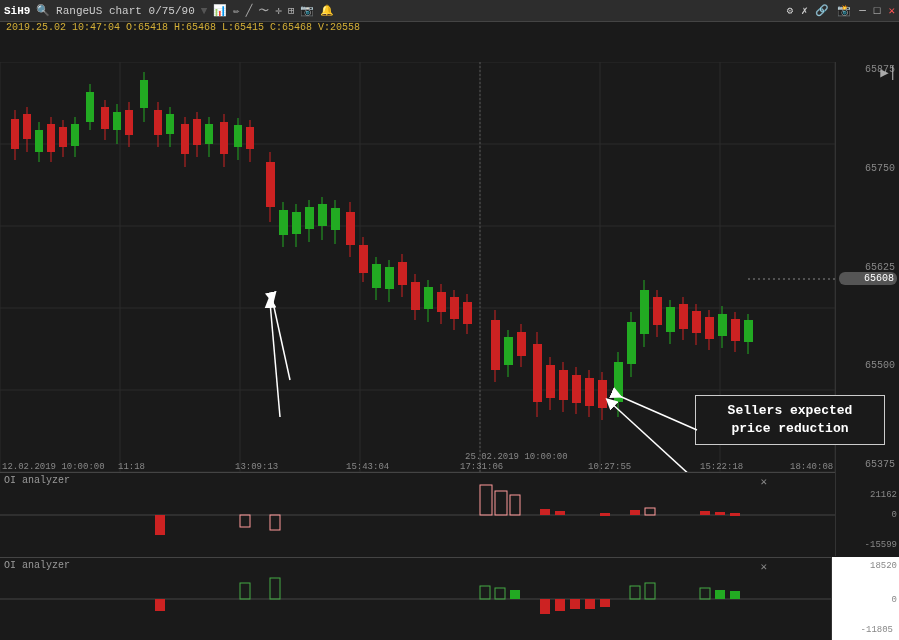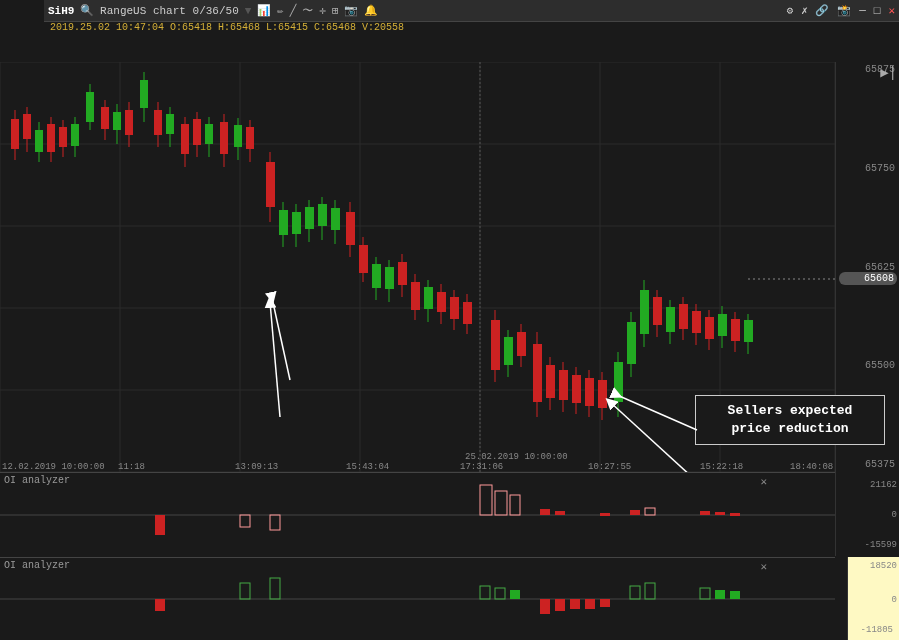--- a/index.html
+++ b/index.html
@@ -46,21 +46,20 @@
       color: #d4af37;
       font-size: 10px;
     }
 
     
     #chart-container {
       position: relative;
       width: 899px;
       height: 640px;
       background: #1a1a1a;
-      padding-left: 44px;
     }
 
     
     #main-chart {
       position: absolute;
       top: 62px;
       left: 0;
       width: 835px;
       height: 410px;
     }
@@ -113,21 +112,21 @@
   </style>
 </head>
 <body>
 
 <div id="chart-container">
 
   <div id="title-bar">
     <div id="title-bar-left">
       <span style="color:#fff;font-weight:bold;font-size:11px">SiH9</span>
       <span style="color:#aaa">🔍</span>
-      <span style="color:#ccc">RangeUS chart 0/36/50</span>
+      <span style="color:#ccc">RangeUS chart 0/75/90</span>
       <span style="color:#555">▼</span>
       <span style="color:#aaa">📊</span>
       <span style="color:#aaa">✏</span>
       <span style="color:#aaa">╱</span>
       <span style="color:#aaa">〜</span>
       <span style="color:#aaa">✛</span>
       <span style="color:#aaa">⊞</span>
       <span style="color:#aaa">📷</span>
       <span style="color:#aaa">🔔</span>
     </div>
@@ -394,21 +393,21 @@
       <rect x="645" y="35" width="10" height="7" fill="none" stroke="#ff9999" stroke-width="1"></rect>
       <rect x="700" y="38" width="10" height="4" fill="#cc2222"></rect>
       <rect x="715" y="39" width="10" height="3" fill="#cc2222"></rect>
       <rect x="730" y="40" width="10" height="3" fill="#cc2222"></rect>
     </svg>
     
     <span style="position:absolute;top:2px;right:68px;color:#888;font-size:11px;cursor:pointer;">✕</span>
   </div>
 
   <div style="position:absolute;top:472px;right:0;width:64px;height:84px;background:#1a1a1a;border-left:1px solid #333;font-family:Courier New;font-size:9px;color:#888;">
-    <span style="position:absolute;top:8px;right:2px;">21162</span>
+    <span style="position:absolute;top:18px;right:2px;">21162</span>
     <span style="position:absolute;top:38px;right:2px;">0</span>
     <span style="position:absolute;top:68px;right:2px;">-15599</span>
   </div>
 
   <div style="position:absolute;top:557px;left:0;width:835px;height:83px;background:#1a1a1a;border-top:1px solid #444;">
     <span style="color:#999;font-size:10px;font-family:Courier New;position:absolute;top:2px;left:4px;">OI analyzer</span>
     <svg width="835" height="83" viewBox="0 0 835 83">
 
       <line x1="0" y1="41" x2="835" y2="41" stroke="#444" stroke-width="1"></line>
 
@@ -430,21 +429,21 @@
       <rect x="700" y="30" width="10" height="11" fill="none" stroke="#44aa44" stroke-width="1"></rect>
       <rect x="715" y="32" width="10" height="9" fill="#22aa22"></rect>
       <rect x="730" y="33" width="10" height="8" fill="#22aa22"></rect>
 
       <rect x="155" y="41" width="10" height="12" fill="#cc2222"></rect>
     </svg>
     
     <span style="position:absolute;top:2px;right:68px;color:#888;font-size:11px;cursor:pointer;">✕</span>
   </div>
 
-  <div style="position:absolute;top:557px;right:0;width:52px;height:83px;background:#fef9c3;border-left:1px solid #333;font-family:Courier New;font-size:9px;color:#888;">
+  <div style="position:absolute;top:557px;right:0;width:68px;height:83px;background:#ffffff;border-left:1px solid #333;font-family:Courier New;font-size:9px;color:#888;">
     <span style="position:absolute;top:4px;right:2px;">18520</span>
     <span style="position:absolute;top:38px;right:2px;">0</span>
     <span style="position:absolute;top:68px;right:6px;text-align:center;">-11805</span>
   </div>
 
   <svg style="position:absolute;top:0;left:0;width:835px;height:640px;pointer-events:none;z-index:20;">
     <defs>
       <marker id="arr2" markerWidth="8" markerHeight="8" refX="4" refY="4" orient="auto">
         <path d="M 8 0 L 0 4 L 8 8 z" fill="#fff"></path>
       </marker>

